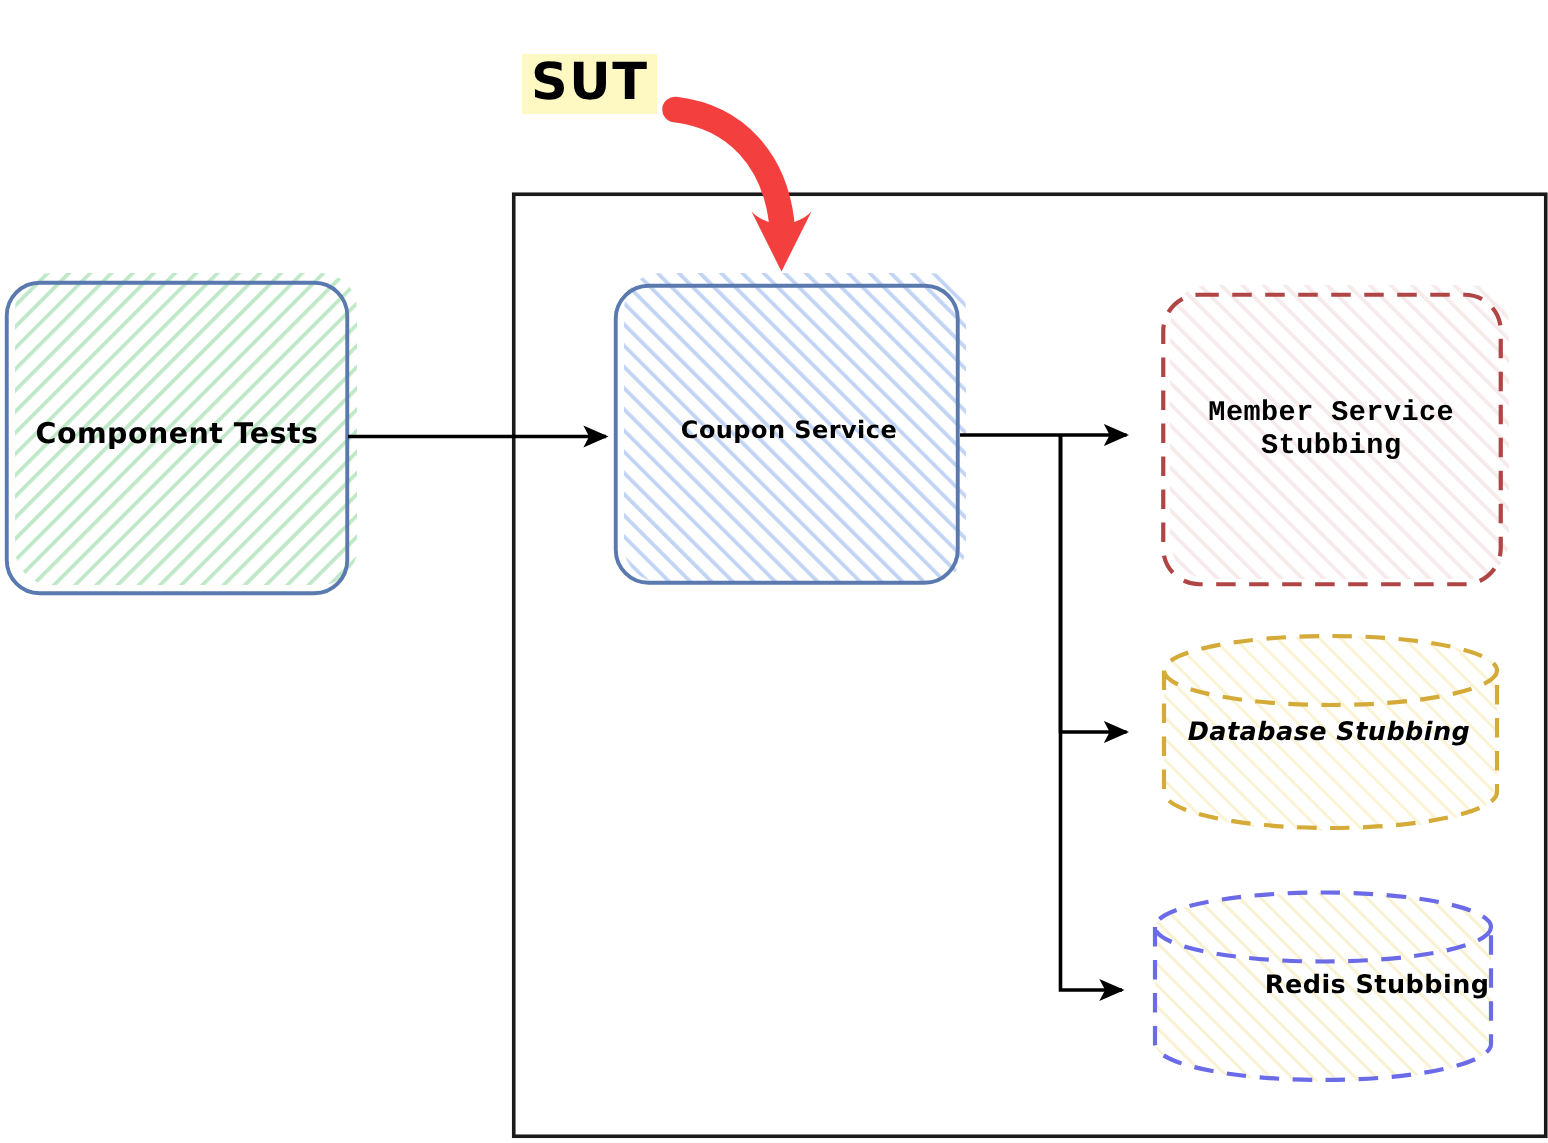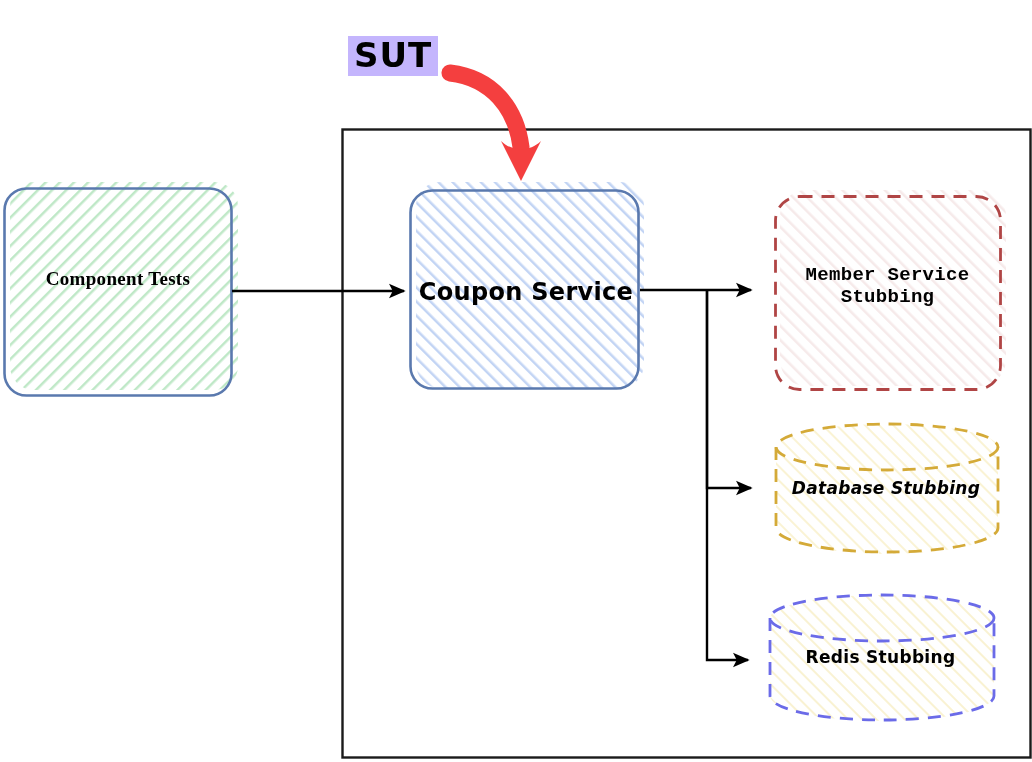--- a/index.html
+++ b/index.html
@@ -31,35 +31,35 @@
     line-height: 1.18;
     white-space: pre-line;
     pointer-events: none;
     letter-spacing: 0.3px;
   }
 
   #sut-label {
     position: absolute;
     left: 348px;
     top: 36px;
-    background: #c4b5fd;
+    background: #fef9c3;
     color: #000000;
     font-family: "DejaVu Sans", sans-serif;
     font-weight: bold;
     font-size: 34px;
     letter-spacing: 1px;
     padding: 2px 6px 4px 6px;
     line-height: 1.0;
   }
 
-  #label-component-tests { left: 4px;   top: 268px; width: 228px; font-size: 19px; font-family: Liberation Serif, serif; }
-  #label-coupon-service  { left: 410px; top: 278px; width: 232px; font-size: 24px; }
+  #label-component-tests { left: 4px;   top: 278px; width: 228px; font-size: 19px; }
+  #label-coupon-service  { left: 410px; top: 278px; width: 232px; font-size: 16px; }
   #label-member-service  { left: 775px; top: 264px; width: 225px; font-size: 19px; font-family: Liberation Mono, monospace; }
   #label-database        { left: 775px; top: 478px; width: 222px; font-size: 17px; font-style: italic; }
-  #label-redis           { left: 768px; top: 647px; width: 225px; font-size: 17px; }
+  #label-redis           { left: 768px; top: 647px; width: 225px; font-size: 17px; text-align: right; }
 </style>
 </head>
 <body>
 
 <svg id="canvas" viewBox="0 0 1032 762" xmlns="http://www.w3.org/2000/svg">
   <defs>
     <pattern id="hatch-green" width="10" height="10" patternTransform="rotate(45)" patternUnits="userSpaceOnUse">
       <rect width="10" height="10" fill="#ffffff"></rect>
       <line x1="0" y1="0" x2="0" y2="10" stroke="#bfe8c7" stroke-width="5"></line>
     </pattern>

